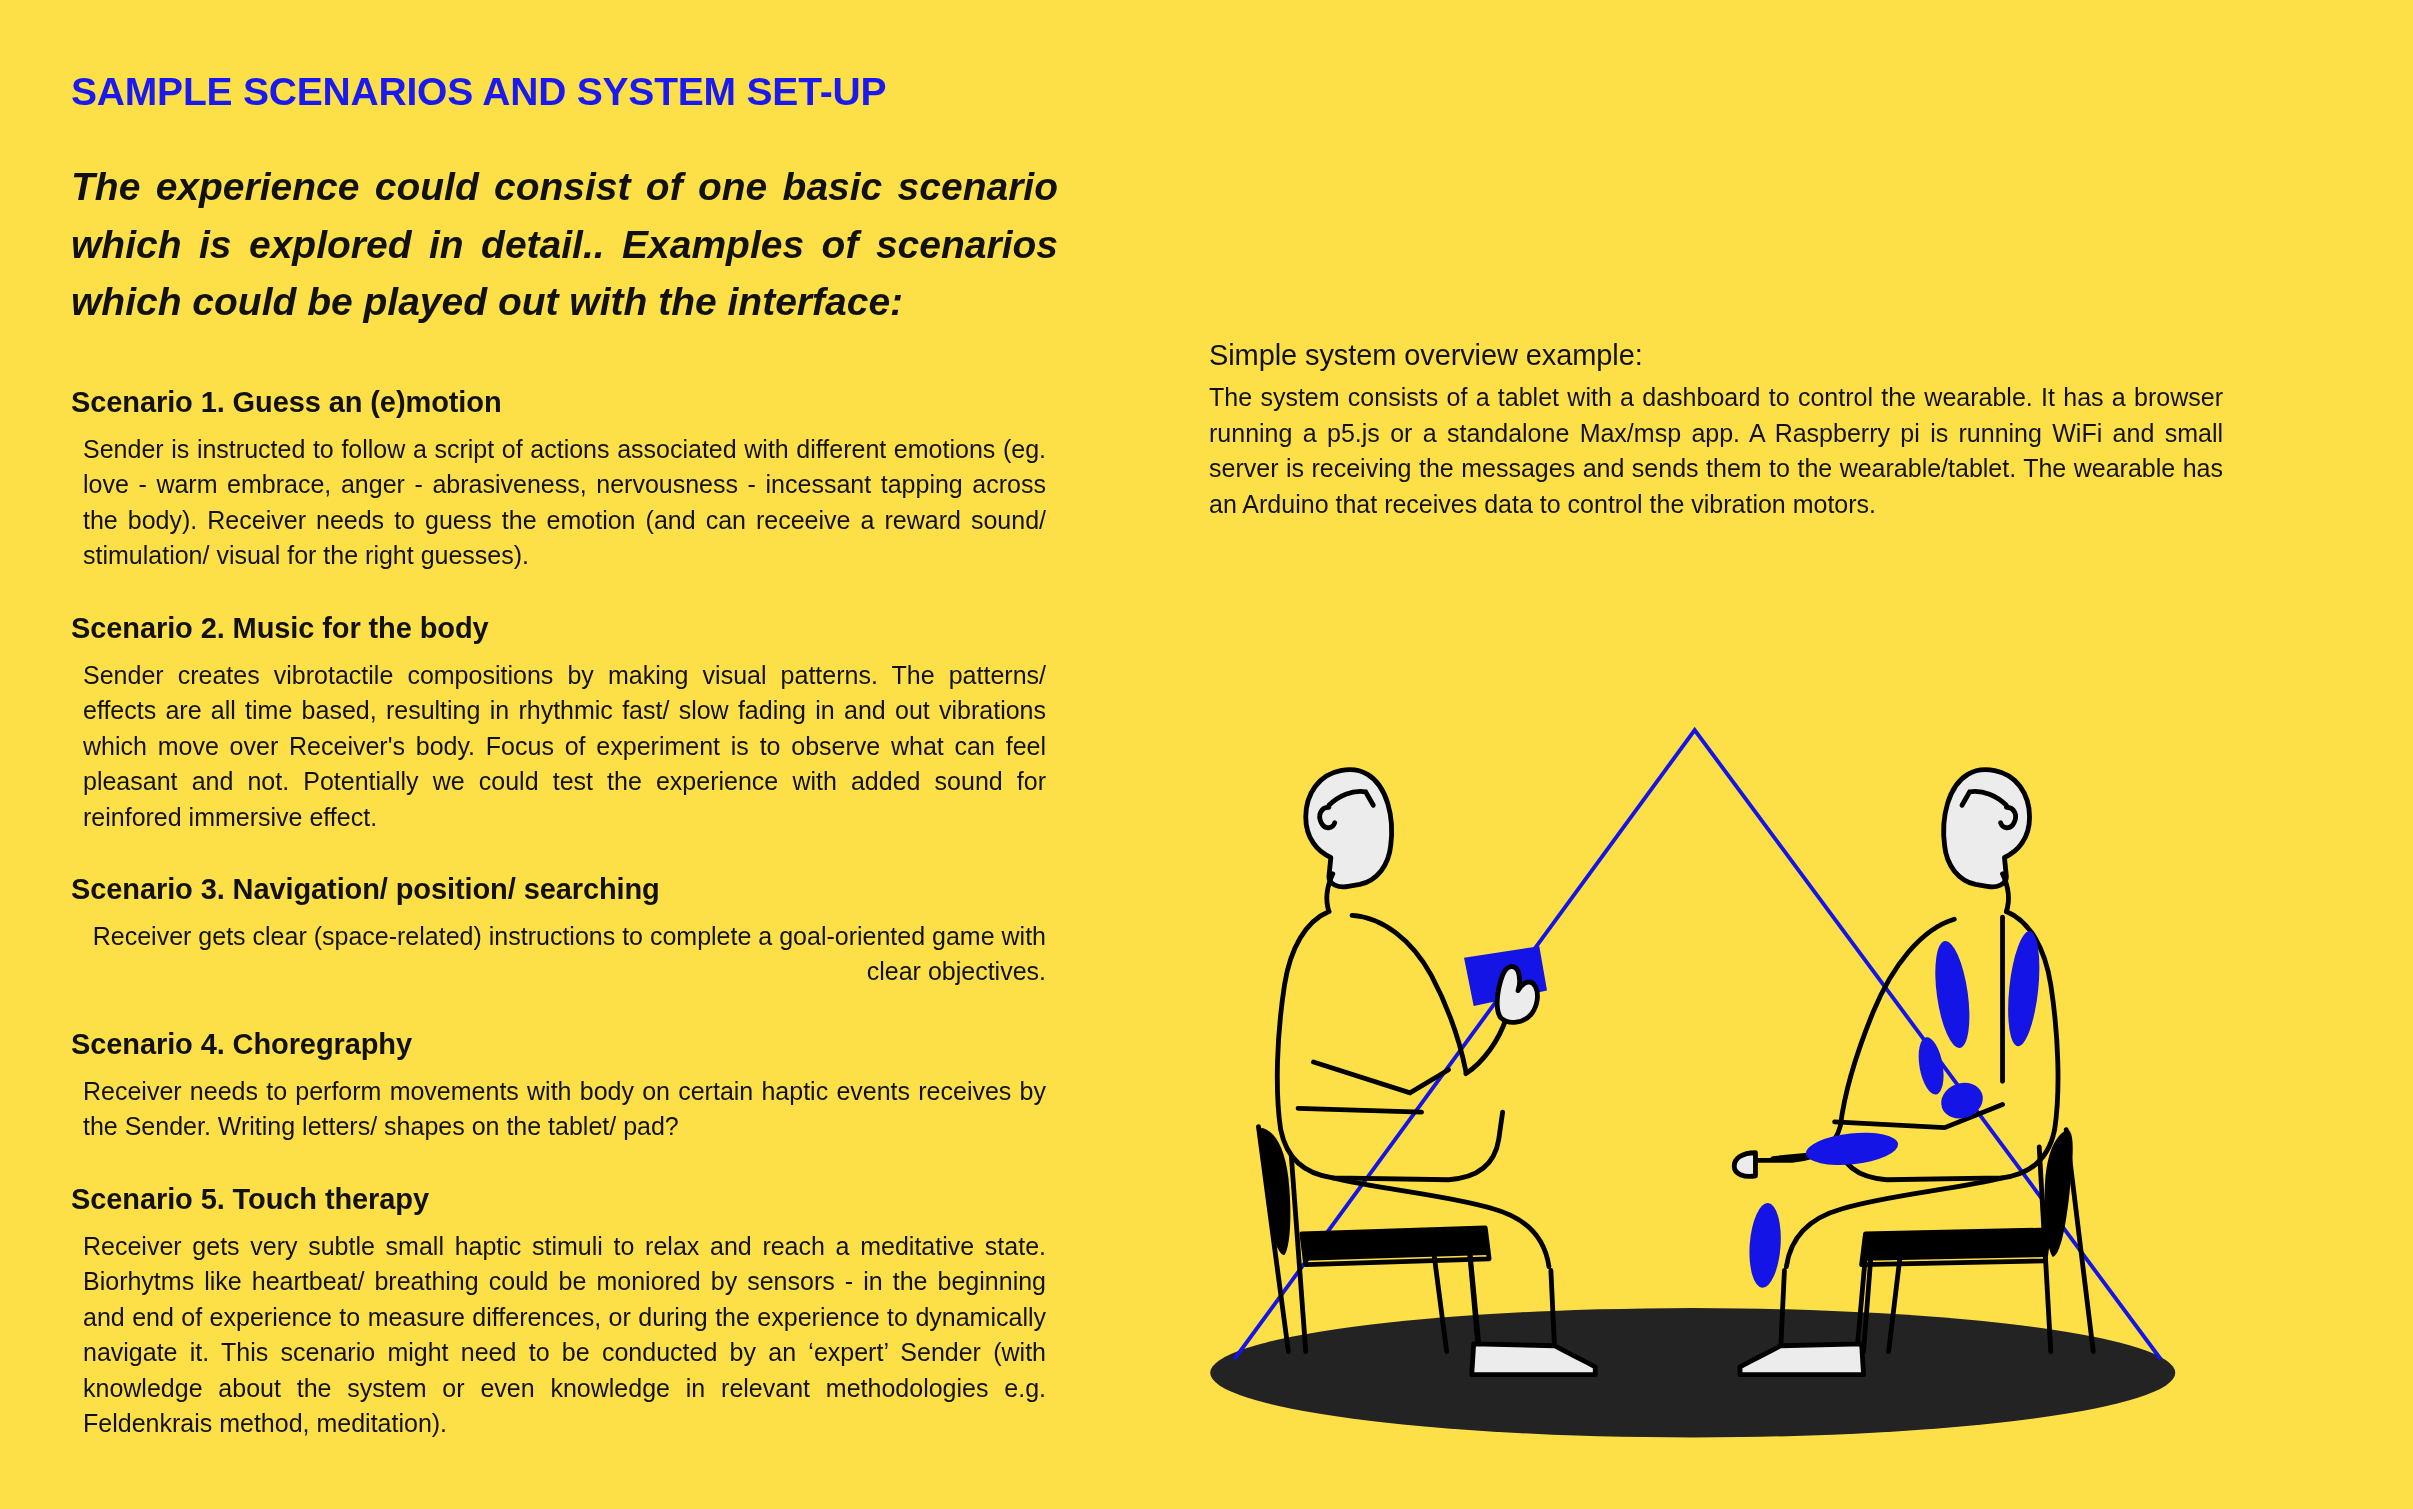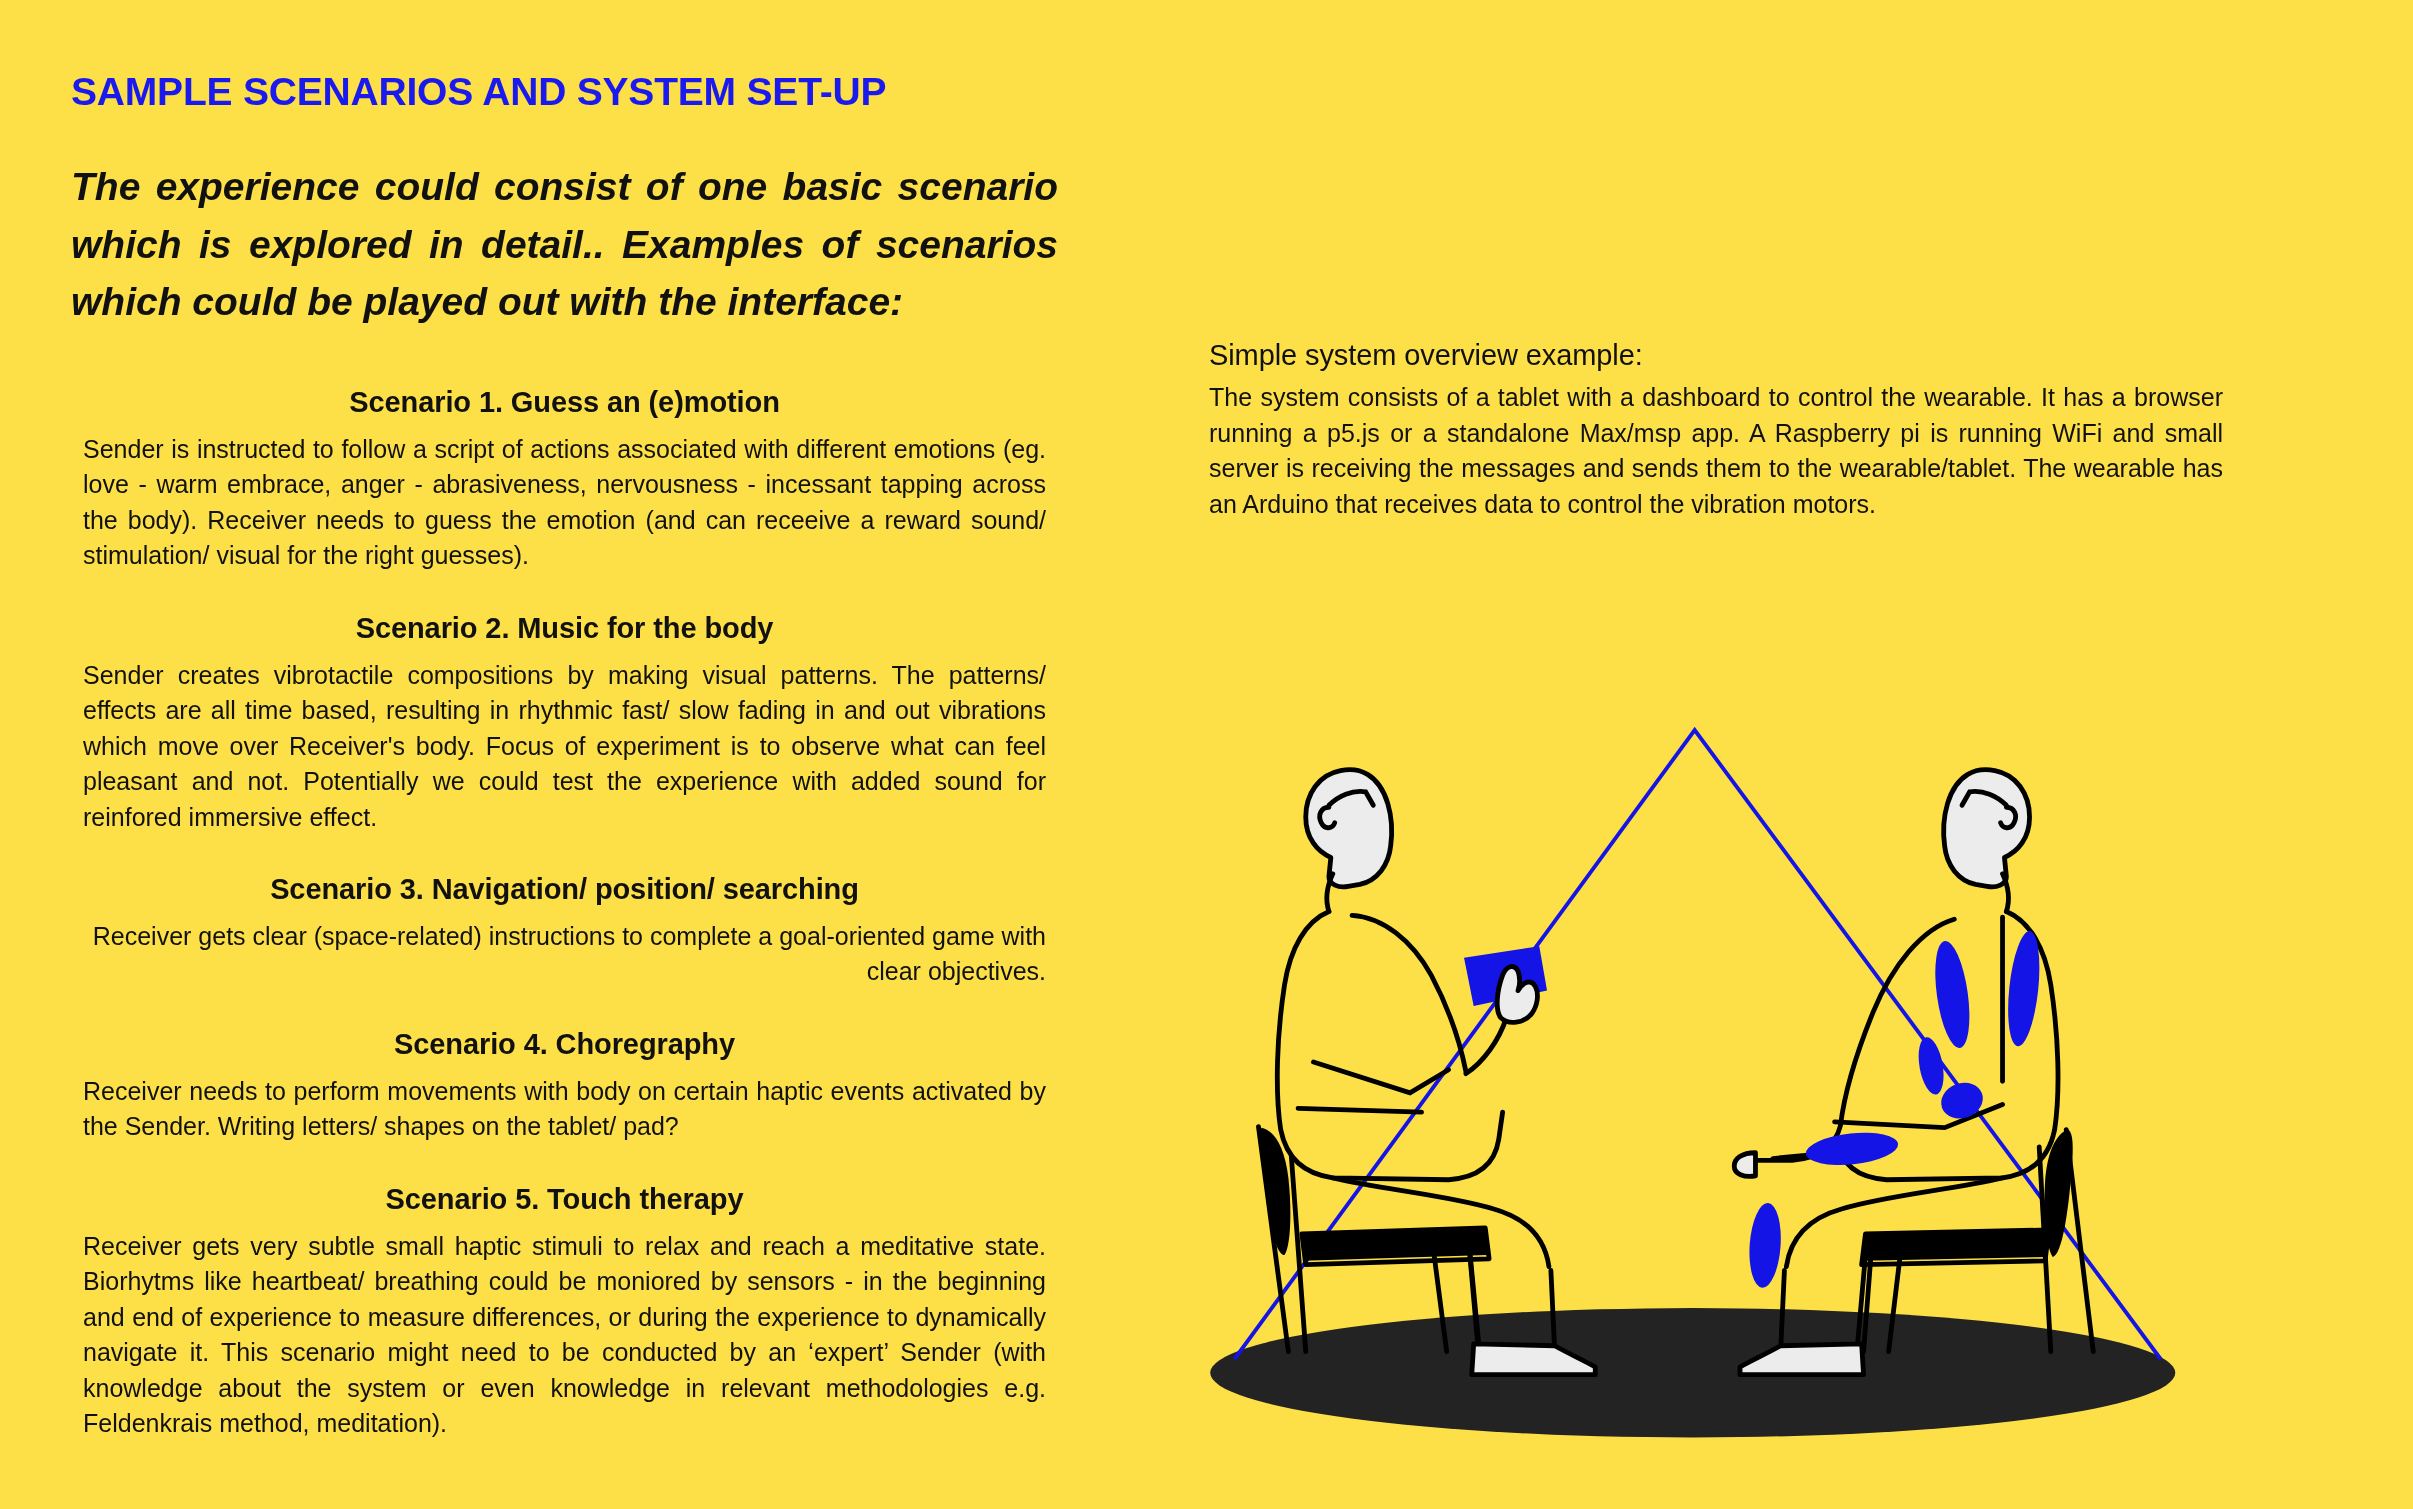--- a/index.html
+++ b/index.html
@@ -54,21 +54,20 @@
   .scenario { margin: 0 0 37px 0; }
   .scenario:last-child { margin-bottom: 0; }
 
   .scenario-title {
     font-size: 29px;
     font-weight: 700;
     line-height: 1.2;
     margin: 0 0 7.7px 0;
     color: #111111;
     letter-spacing: -0.1px;
-    text-align: center;
   }
 
   .scenario-body {
     font-size: 25px;
     line-height: 1.42;
     text-align: justify;
     text-justify: inter-word;
     margin: 12px;
     color: #111111;
     hyphens: manual;
@@ -132,21 +131,21 @@
       <p class="scenario-body">Sender creates vibrotactile compositions by making visual patterns. The patterns/ effects are all time based, resulting in rhythmic fast/ slow fading in and out vibrations which move over Receiver's body. Focus of experiment is to observe what can feel pleasant and not. Potentially we could test the experience with added sound for reinfored immersive effect.</p>
     </div>
 
     <div class="scenario">
       <h2 class="scenario-title">Scenario 3. Navigation/ position/ searching</h2>
       <p class="scenario-body no-justify">Receiver gets clear (space-related) instructions to complete a goal-oriented game with clear objectives.</p>
     </div>
 
     <div class="scenario">
       <h2 class="scenario-title">Scenario 4. Choregraphy</h2>
-      <p class="scenario-body">Receiver needs to perform movements with body on certain haptic events activated by the Sender. Writing letters/ shapes on the tablet/ pad?</p>
+      <p class="scenario-body">Receiver needs to perform movements with body on certain haptic events receives by the Sender. Writing letters/ shapes on the tablet/ pad?</p>
     </div>
 
     <div class="scenario">
       <h2 class="scenario-title">Scenario 5. Touch therapy</h2>
       <p class="scenario-body">Receiver gets very subtle small haptic stimuli to relax and reach a meditative state. Biorhytms like heartbeat/ breathing could be moniored by sensors - in the beginning and end of experience to measure differences, or during the experience  to dynamically navigate it. This scenario might need to be conducted by an ‘expert’ Sender (with knowledge about the system or even knowledge in relevant methodologies e.g. Feldenkrais method, meditation).</p>
     </div>
 
   </div>
 
   <div class="right-col">

